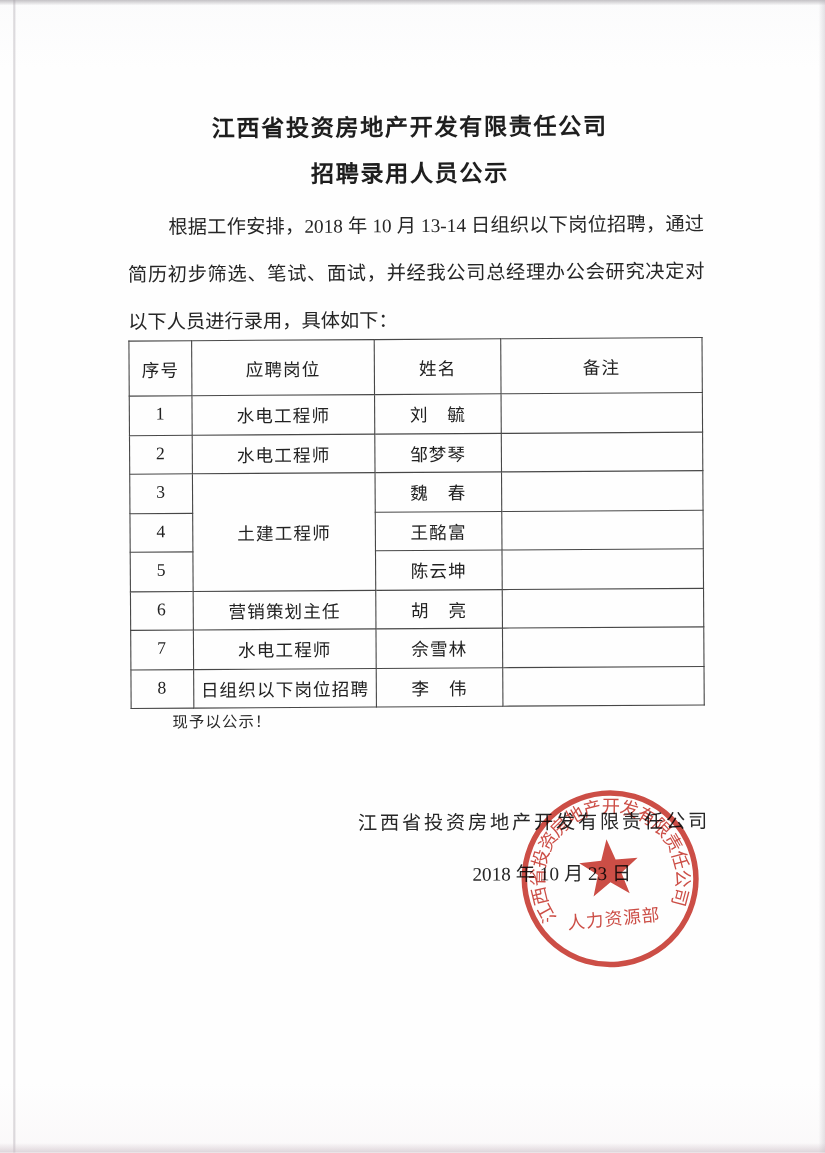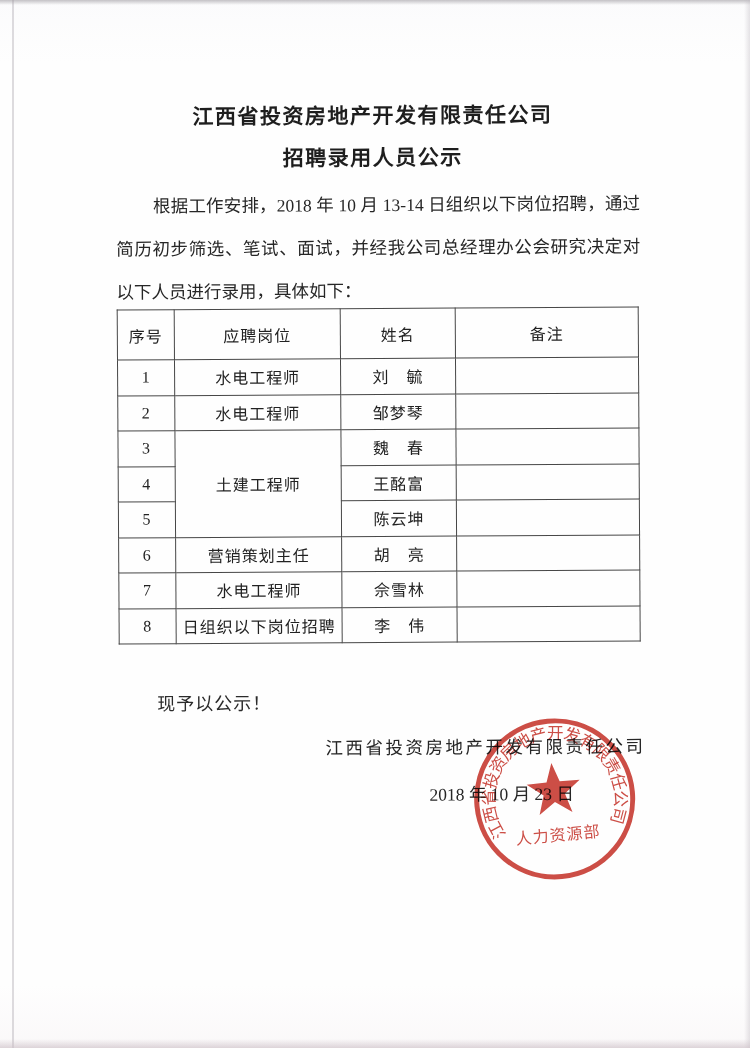--- a/index.html
+++ b/index.html
@@ -61,22 +61,22 @@
   table.roster th, table.roster td {
     border: 1px solid #474747;
     text-align: center; vertical-align: middle;
     padding: 0; font-weight: normal;
     letter-spacing: 1px;
   }
   table.roster thead tr { height: 50px; }
   table.roster tbody tr { height: 35.5px; }
 
   .closing {
-    position: absolute; top: 688px; left: 156px;
-    font-size: 18px; letter-spacing: 1px; color: #2b2b2b;
+    position: absolute; top: 644px; left: 156px;
+    font-size: 14px; letter-spacing: 1px; color: #2b2b2b;
   }
 
   .sig-company {
     position: absolute; top: 734px; right: 106px;
     font-size: 17.5px; letter-spacing: 2.5px; color: #262626;
     white-space: nowrap;
   }
   .sig-date {
     position: absolute; top: 781px; left: 400px; width: 200px;
     text-align: center; font-size: 17.5px; color: #262626;

